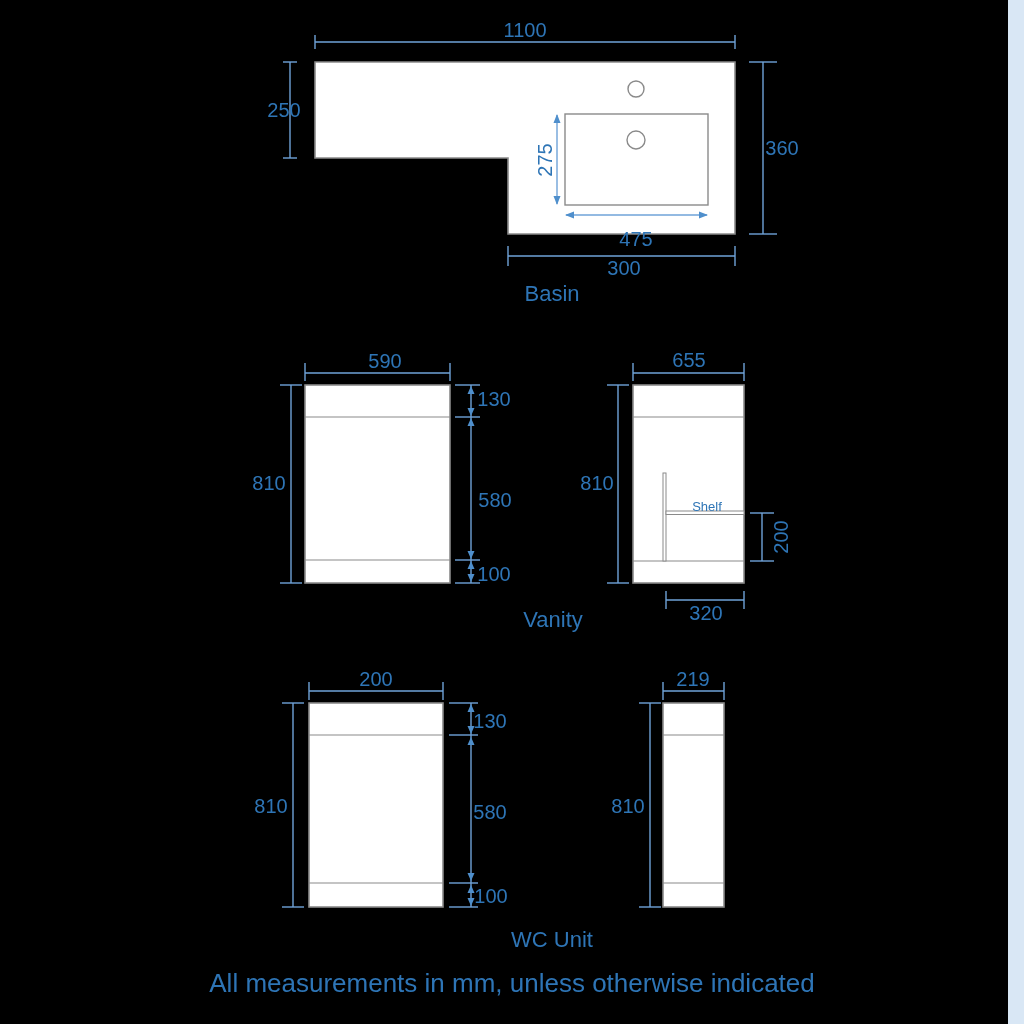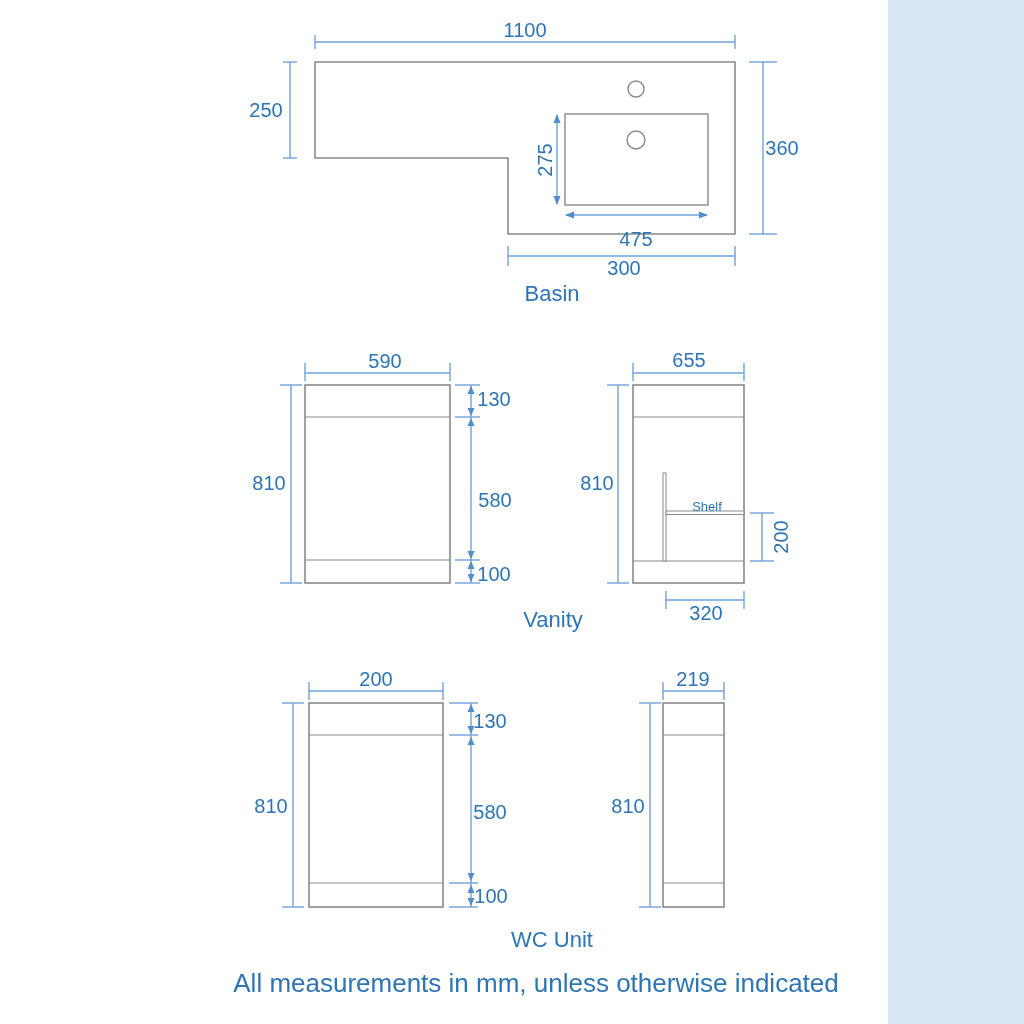--- a/index.html
+++ b/index.html
@@ -1,17 +1,17 @@
 <!DOCTYPE html>
 <html><head>
 <meta charset="utf-8">
 <style>
   html,body{margin:0;padding:0;}
   body{width:1024px;height:1024px;background:#d9e7f5;font-family:"Liberation Sans",sans-serif;}
-  .canvas{position:relative;width:888px;height:1024px;background:#ffffff;overflow:hidden;}
+  .canvas{position:relative;width:1008px;height:1024px;background:#000000;overflow:hidden;}
   svg.geometry{position:absolute;left:0;top:0;}
   .dim{
     position:absolute;
     transform:translate(-50%,-50%);
     color:#2e75b6;
     font-size:20px;
     white-space:nowrap;
     line-height:1;
   }
   .dim.vert{transform:translate(-50%,-50%) rotate(-90deg);}
@@ -31,21 +31,20 @@
     white-space:nowrap;
     line-height:1;
   }
   .note{
     position:absolute;
     transform:translate(-50%,-50%);
     color:#2e75b6;
     font-size:26px;
     white-space:nowrap;
     line-height:1;
-    margin-left:24px;
   }
 </style>
 </head>
 <body>
 
 <div class="canvas">
 
   <svg class="geometry" width="1024" height="1024" viewBox="0 0 1024 1024">
 
     <g stroke="#8a8a8a" stroke-width="1.6" fill="#ffffff">
@@ -180,21 +179,21 @@
       <line x1="663" y1="682" x2="663" y2="700"></line>
       <line x1="724" y1="682" x2="724" y2="700"></line>
 
       <line x1="650" y1="703" x2="650" y2="907"></line>
       <line x1="639" y1="703" x2="661" y2="703"></line>
       <line x1="639" y1="907" x2="661" y2="907"></line>
     </g>
   </svg>
 
   <div class="dim" style="left:525px;top:30px">1100</div>
-  <div class="dim" style="left:266px;top:110px">250</div>
+  <div class="dim" style="left:284px;top:110px">250</div>
   <div class="dim" style="left:782px;top:148px">360</div>
   <div class="dim vert" style="left:545px;top:160px">275</div>
   <div class="dim" style="left:636px;top:239px">475</div>
   <div class="dim" style="left:624px;top:268px">300</div>
   <div class="section-label" style="left:552px;top:294px">Basin</div>
 
   <div class="dim" style="left:385px;top:361px">590</div>
   <div class="dim" style="left:269px;top:483px">810</div>
   <div class="dim" style="left:494px;top:399px">130</div>
   <div class="dim" style="left:495px;top:500px">580</div>

